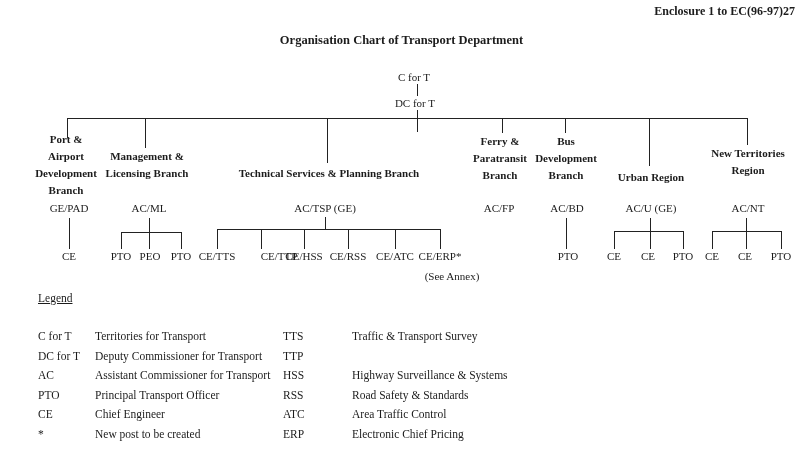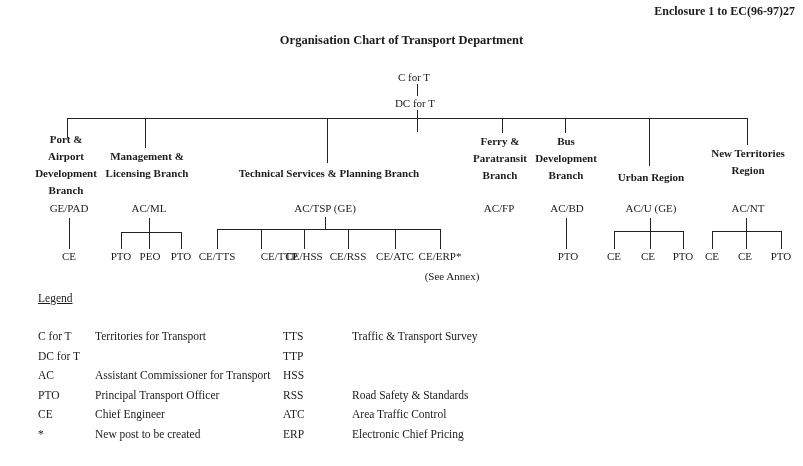--- a/index.html
+++ b/index.html
@@ -125,26 +125,28 @@
   <div class="legend-heading">Legend</div>
   <div class="legend">
     <div class="lrow" style="top:0px;">
       <span class="c1">C for T</span>
       <span class="c2">Territories for Transport</span>
       <span class="c3">TTS</span>
       <span class="c4">Traffic &amp; Transport Survey</span>
     </div>
     <div class="lrow" style="top:20px;">
       <span class="c1">DC for T</span>
+      <span class="c2">Deputy Commissioner for Transport</span>
       <span class="c3">TTP</span>
     </div>
     <div class="lrow" style="top:39px;">
       <span class="c1">AC</span>
       <span class="c2">Assistant Commissioner for Transport</span>
       <span class="c3">HSS</span>
+      <span class="c4">Highway Surveillance &amp; Systems</span>
     </div>
     <div class="lrow" style="top:59px;">
       <span class="c1">PTO</span>
       <span class="c2">Principal Transport Officer</span>
       <span class="c3">RSS</span>
       <span class="c4">Road Safety &amp; Standards</span>
     </div>
     <div class="lrow" style="top:78px;">
       <span class="c1">CE</span>
       <span class="c2">Chief Engineer</span>

